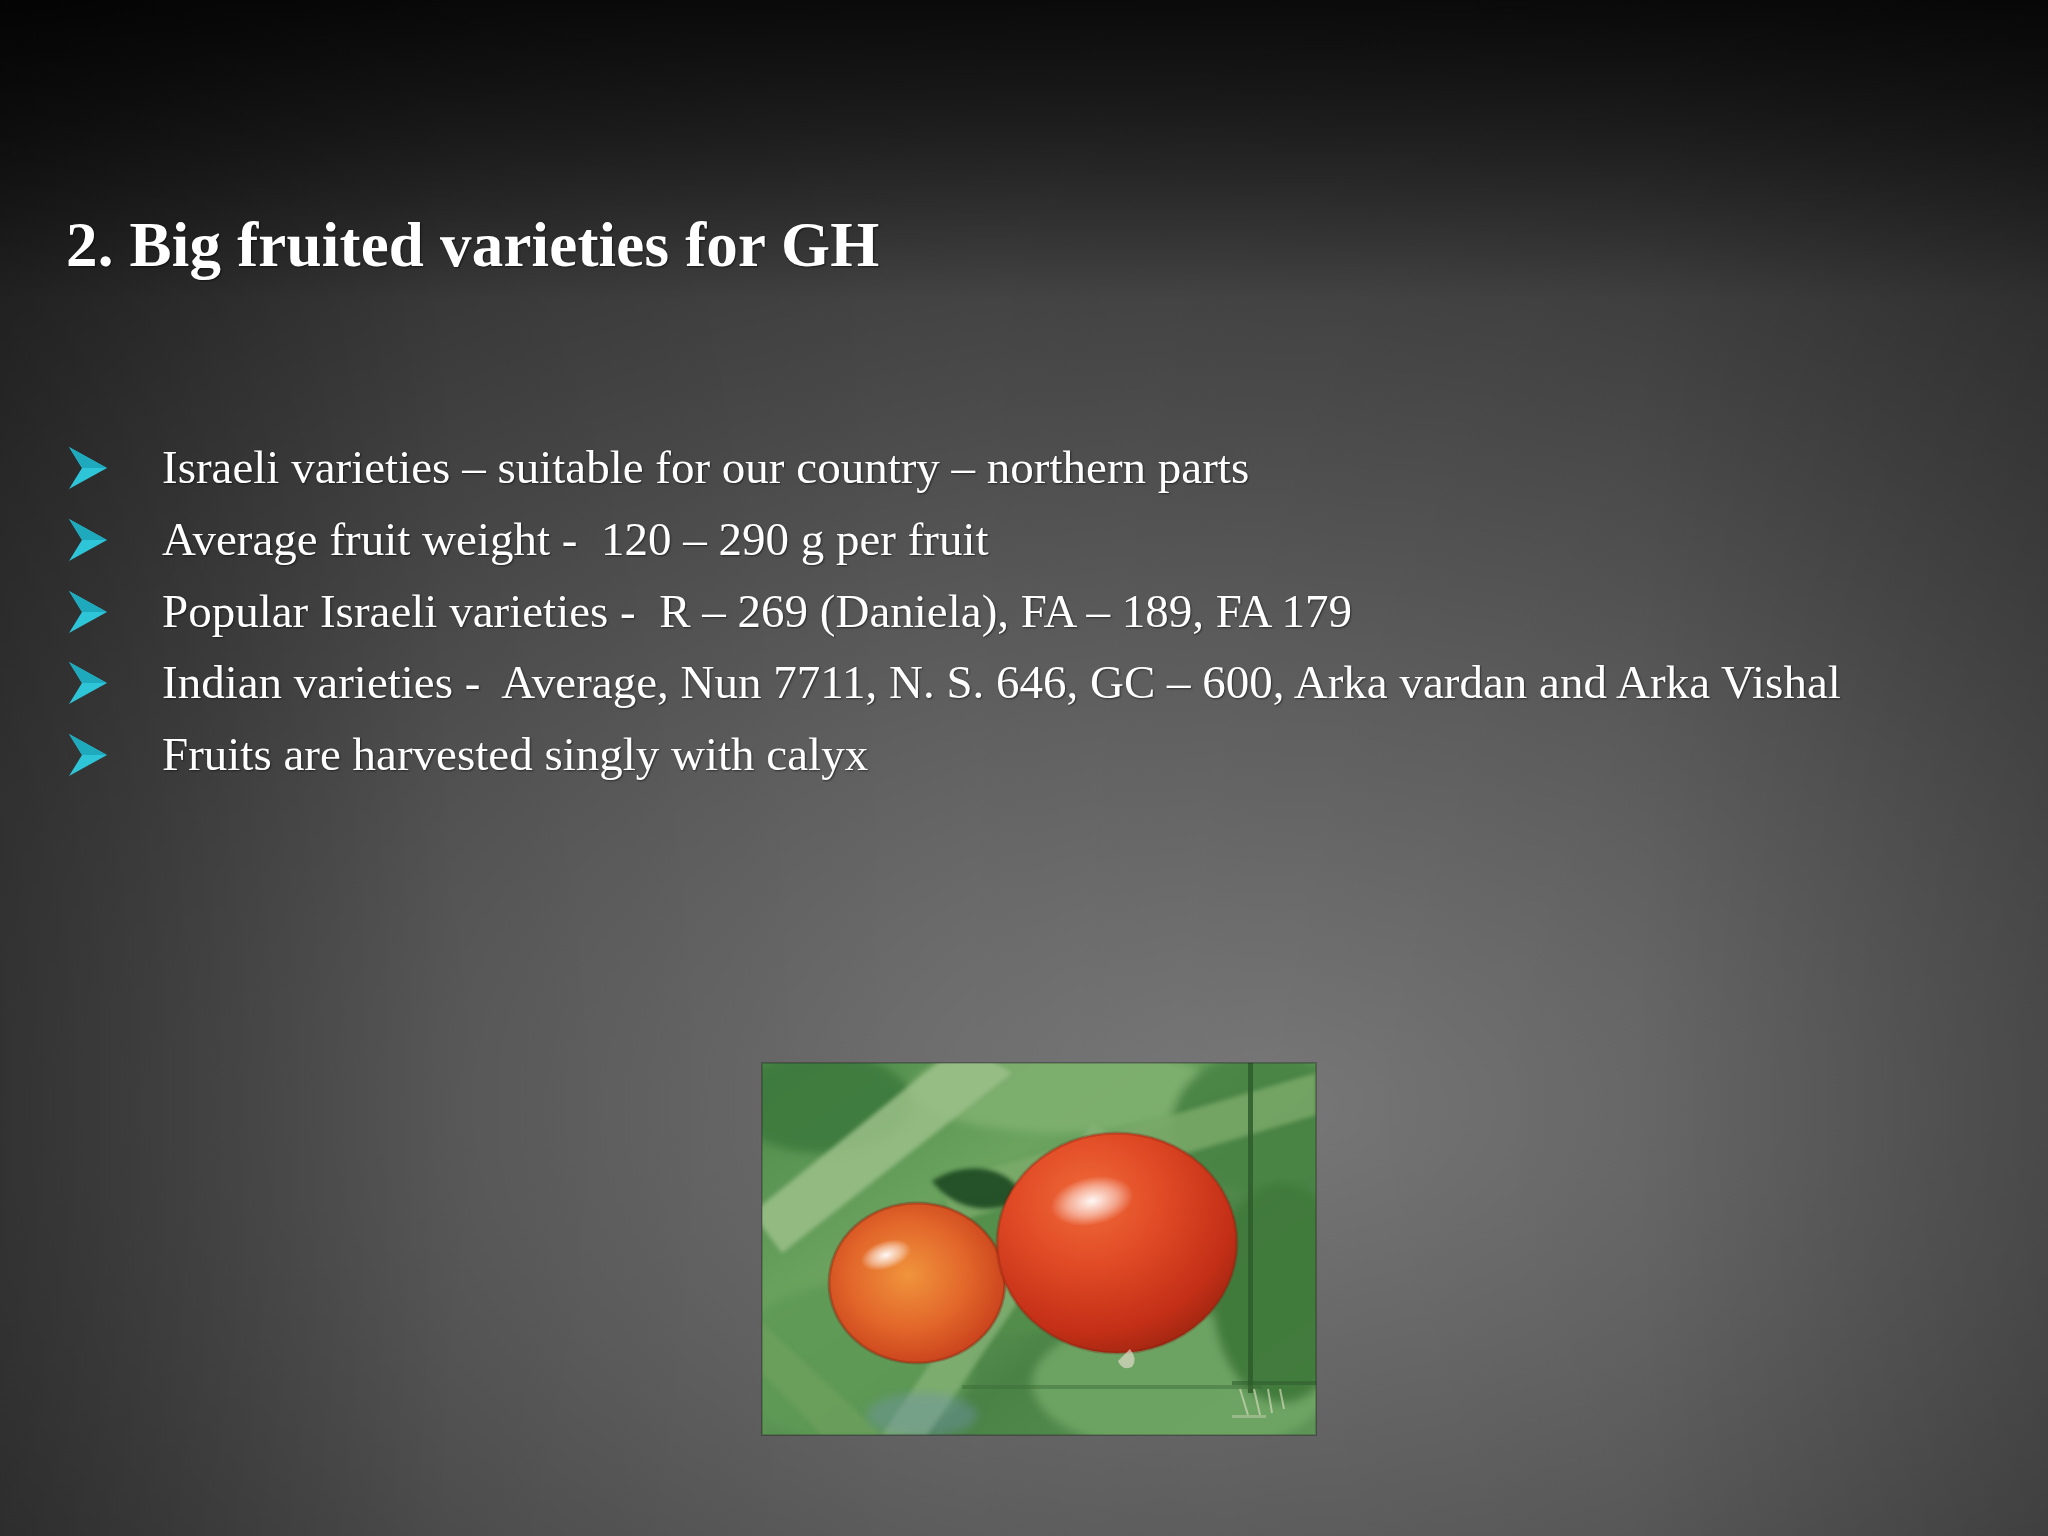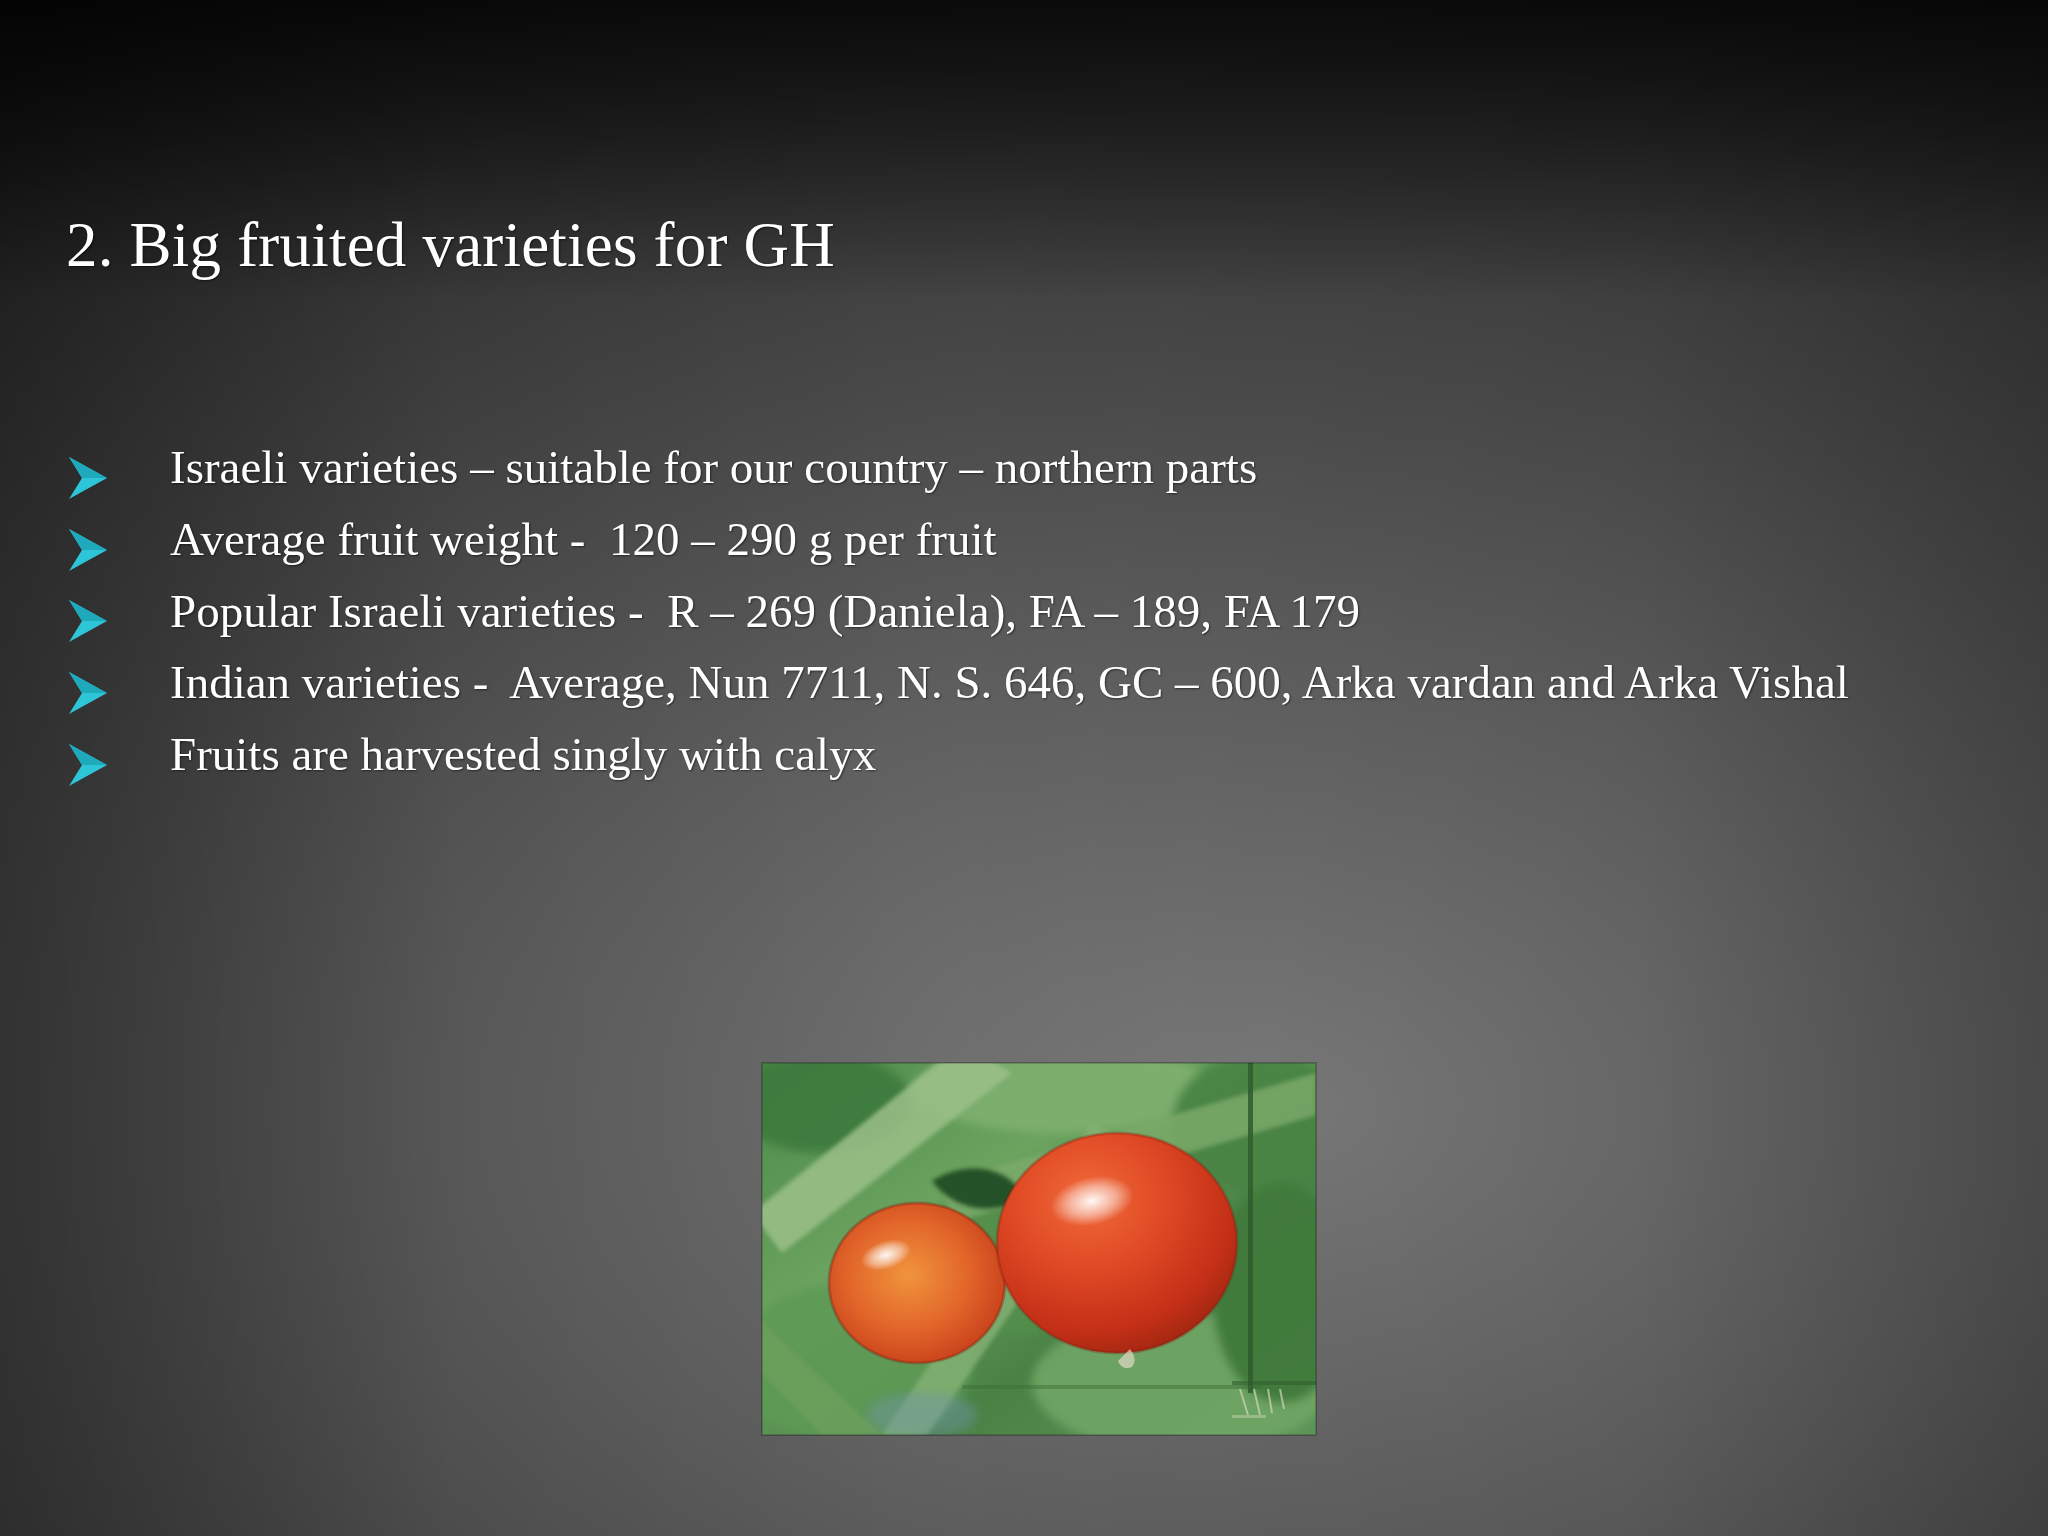--- a/index.html
+++ b/index.html
@@ -32,39 +32,38 @@
   }
 
   #content { position:relative; z-index:3; width:100%; height:100%; }
 
   .title {
     position:absolute;
     left:66px; top:212px;
     width:1800px;
     font-size:63px;
     line-height:1.06;
-    font-weight:400;
+    font-weight:700;
     letter-spacing:0.2px;
     color:#ffffff;
     text-shadow:1px 1px 2px rgba(0,0,0,0.55);
   }
 
   .bullets {
     position:absolute;
     left:66px; top:435px;
     width:1930px;
     list-style:none;
   }
   .bullet {
     position:relative;
     display:flex;
-    align-items:flex-end;
+    align-items:flex-start;
     padding-left:0;
     margin-bottom:6px;
-    gap:8px;
   }
   .bullet-marker {
     flex:0 0 auto;
     width:96px;
     padding-top:10px;
     display:flex;
     justify-content:flex-start;
     align-items:flex-start;
   }
   .bullet-marker svg { display:block; }

